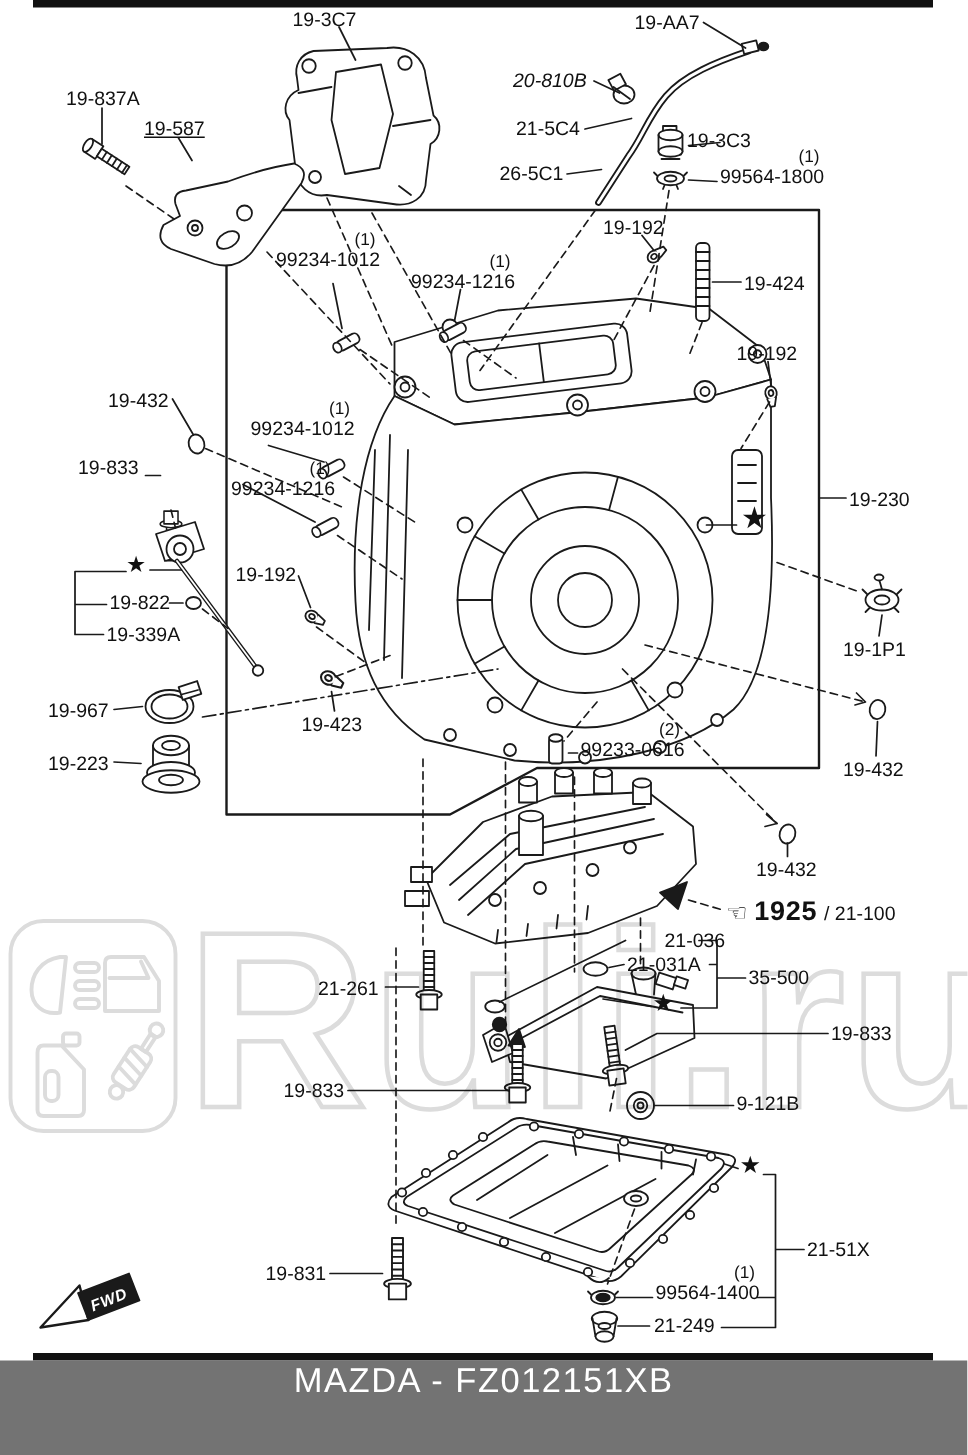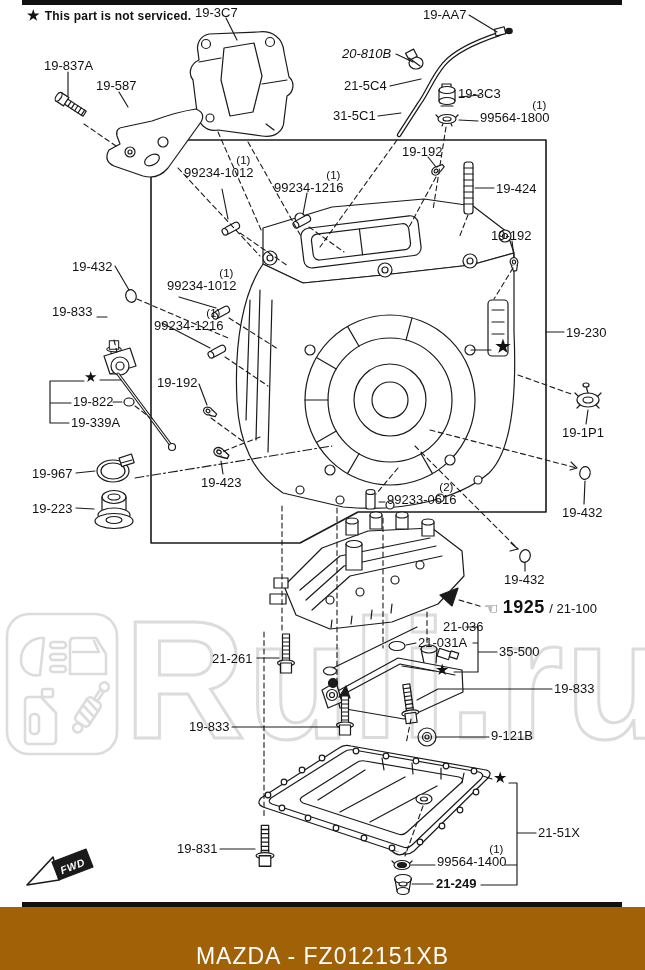--- a/index.html
+++ b/index.html
@@ -5,22 +5,22 @@
   html,body{margin:0;padding:0}
   body{width:645px;height:970px;position:relative;background:#fff;overflow:hidden;
        font-family:"Liberation Sans",sans-serif;color:#111}
   #stage{position:absolute;inset:0}
   .bar{position:absolute;left:22px;width:600px;background:#111}
   #topbar{top:0;height:5px}
   #botbar{top:902px;height:5px}
   #header{position:absolute;left:27px;top:7px;font-size:12px;font-weight:600;
           letter-spacing:.2px;white-space:nowrap}
   #header .hstar{font-size:14px;margin-right:5px}
-  #footer{position:absolute;left:0;top:907px;width:645px;height:63px;background:#a16207;
-          display:flex;align-items:flex-end;justify-content:center}
+  #footer{position:absolute;left:0;top:907px;width:645px;height:63px;background:#737373;
+          display:flex;align-items:flex-start;justify-content:center}
   #footer div{color:#fff;font-size:23px;letter-spacing:1px}
   svg{position:absolute;left:0;top:0}
   #art{z-index:2}
   .lbl{position:absolute;font-size:13px;line-height:14px;white-space:nowrap;z-index:6}
   .lbl .sup{font-size:11.5px;line-height:11px;text-align:right;padding-right:3px}
   .star{position:absolute;line-height:1;z-index:6}
   #callout{position:absolute;left:484px;top:597px;white-space:nowrap;z-index:6}
   #callout .hand{font-size:16px;vertical-align:-1px}
   #callout .code{font-size:18px;font-weight:700;letter-spacing:.5px}
   #callout .grp{font-size:13px}
@@ -29,23 +29,20 @@
           white-space:nowrap;z-index:4;mix-blend-mode:multiply;pointer-events:none}
   #wmicons{z-index:4;mix-blend-mode:multiply;pointer-events:none}
 </style>
 </head>
 <body>
 
 <div id="stage">
 
   <div id="topbar" class="bar"></div>
 
-  <div id="header">
-    <span class="hstar">★</span><span>This part is not serviced.</span>
-  </div>
 
   <svg id="wmicons" width="645" height="970" viewBox="0 0 645 970">
     <g fill="none" stroke="#dcdcdc" stroke-width="2.6" stroke-linejoin="round" stroke-linecap="round">
       <rect x="7" y="614" width="110" height="140" rx="22"></rect>
       <g>
         <path d="M40,638 C27,640 21,650 21,660 C21,670 29,677 40,675 L44,638 Z"></path>
         <rect x="50" y="642" width="16" height="6" rx="3"></rect>
         <rect x="50" y="654" width="16" height="6" rx="3"></rect>
         <rect x="50" y="666" width="16" height="6" rx="3"></rect>
       </g>
@@ -407,26 +404,26 @@
         <div>21-5C4</div>
       </div>
       <div class="lbl" style="left: 458px; top: 87px;">
         <div>19-3C3</div>
       </div>
       <div class="lbl" style="left: 480px; top: 100px;">
         <div class="sup">(1)</div>
         <div>99564-1800</div>
       </div>
       <div class="lbl" style="left: 333px; top: 109px;">
-        <div>31-5C1</div>
+        <div>26-5C1</div>
       </div>
       <div class="lbl" style="left: 44px; top: 59px;">
         <div>19-837A</div>
       </div>
-      <div class="lbl" style="left: 96px; top: 79px;">
+      <div class="lbl" style="left: 96px; top: 79px; text-decoration: underline;">
         <div>19-587</div>
       </div>
       <div class="lbl" style="left: 402px; top: 145px;">
         <div>19-192</div>
       </div>
       <div class="lbl" style="left: 496px; top: 182px;">
         <div>19-424</div>
       </div>
       <div class="lbl" style="left: 184px; top: 155px;">
         <div class="sup">(1)</div>
@@ -511,21 +508,21 @@
       <div class="lbl" style="left: 538px; top: 826px;">
         <div>21-51X</div>
       </div>
       <div class="lbl" style="left: 177px; top: 842px;">
         <div>19-831</div>
       </div>
       <div class="lbl" style="left: 437px; top: 844px;">
         <div class="sup">(1)</div>
         <div>99564-1400</div>
       </div>
-      <div class="lbl" style="left: 436px; top: 877px; font-weight: bold;">
+      <div class="lbl" style="left: 436px; top: 877px;">
         <div>21-249</div>
       </div>
       <div class="star" style="left: 84px; top: 369px; font-size: 15px;">★</div>
       <div class="star" style="left: 494px; top: 336px; font-size: 20px;">★</div>
       <div class="star" style="left: 435px; top: 662px; font-size: 16px;">★</div>
       <div class="star" style="left: 493px; top: 770px; font-size: 16px;">★</div>
     </div>
 
   <div id="callout">
     <span class="hand">☜</span>

